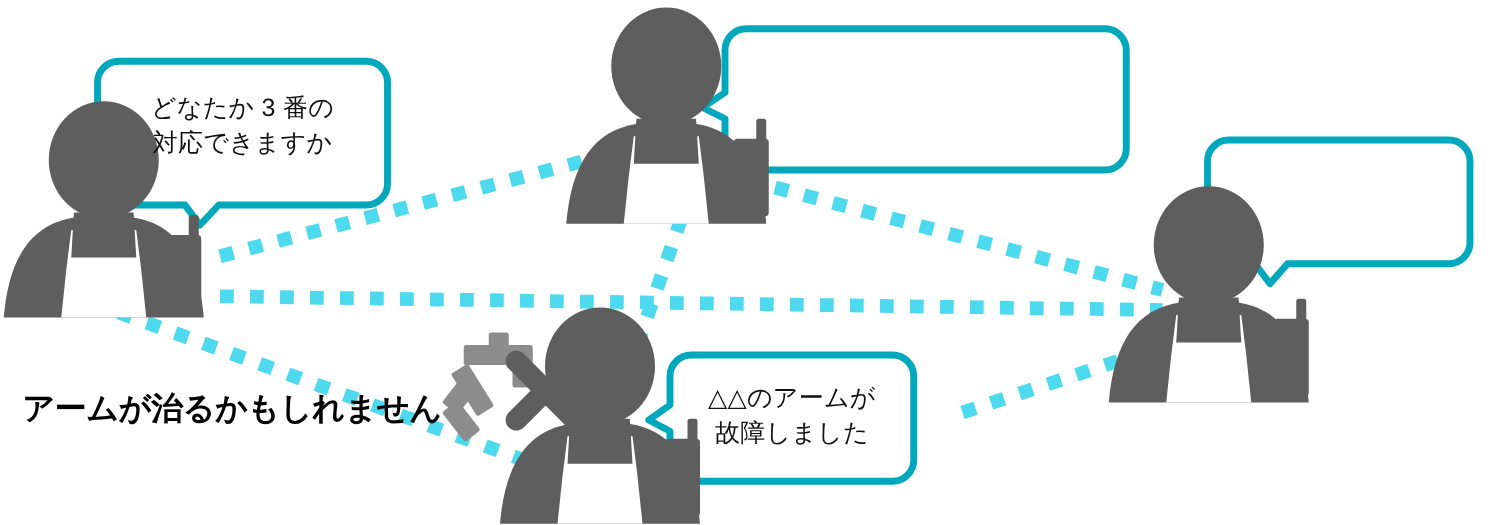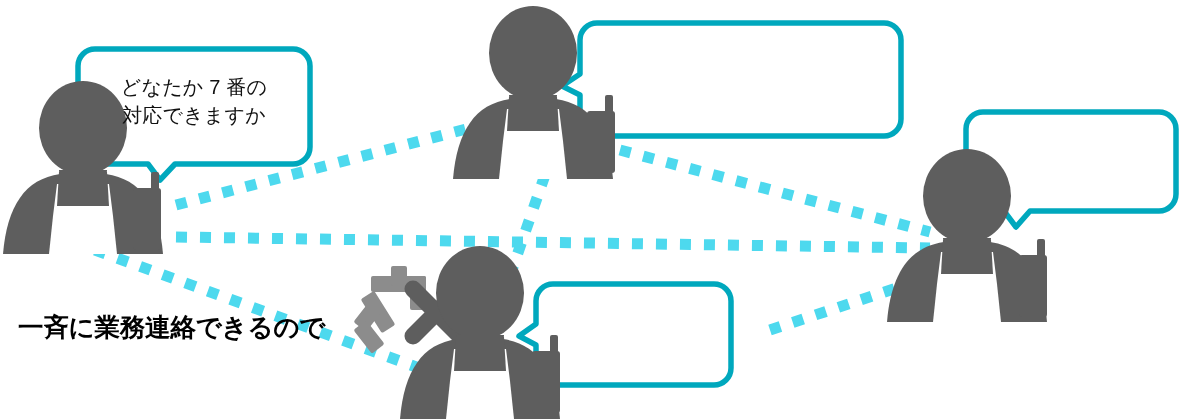--- a/index.html
+++ b/index.html
@@ -186,21 +186,23 @@
         <use href="#radio-glyph" transform="translate(1033,277)"></use>
       </g>
 
       <g>
         <use href="#person-glyph" transform="translate(480,345)"></use>
         <use href="#radio-glyph" transform="translate(546,373)"></use>
       </g>
     </g>
   </svg>
 
-  <div class="bubble-text" style="left:78px; top:73px; width:232px;">どなたか 7 番の
+  <div class="bubble-text" style="left:78px; top:73px; width:232px;">どなたか 3 番の
 対応できますか</div>
 
 
 
-
-  <div class="caption" style="left:18px; top:310px;">一斉に業務連絡できるので</div>
+  <div class="bubble-text" style="left:536px; top:305px; width:195px;">△△のアームが
+故障しました</div>
+
+  <div class="caption" style="left:18px; top:310px;">アームが治るかもしれません</div>
 
 </div>
 
 </body></html>

